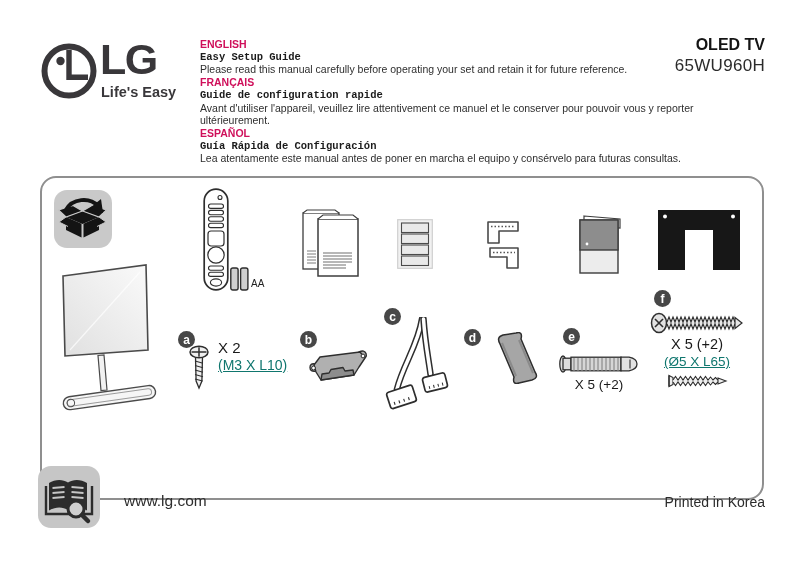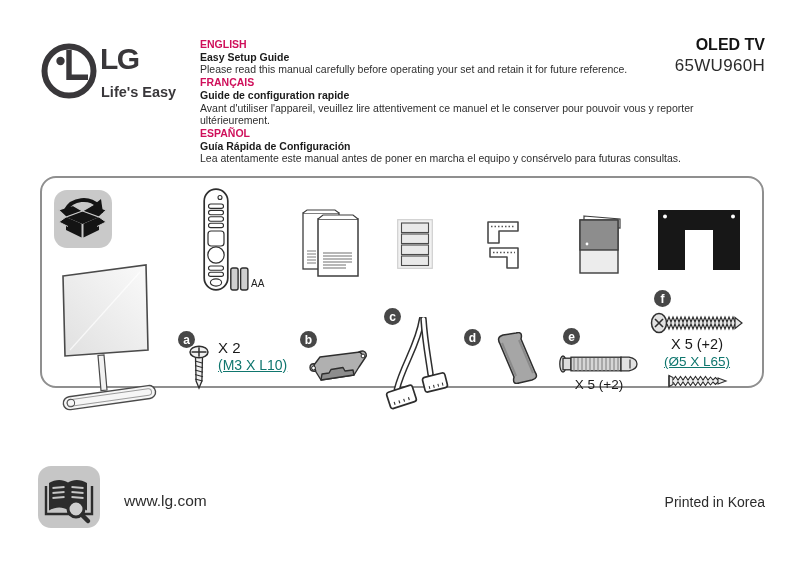--- a/index.html
+++ b/index.html
@@ -4,40 +4,40 @@
 <style>
   * { margin:0; padding:0; box-sizing:border-box; }
   html,body { background:#888; }
   .page {
     position:relative; width:802px; height:571px; background:#ffffff;
     font-family:"Liberation Sans", sans-serif; overflow:hidden; margin:0 auto;
   }
   
   .brand-symbol { position:absolute; left:40px; top:42px; }
   .lg-word {
-    position:absolute; left:100px; top:36px; font-size:30px; line-height:46px;
+    position:absolute; left:100px; top:36px; font-size:43px; line-height:46px;
     font-weight:bold; letter-spacing:-1.5px; color:var(--logo,#39373a);
   }
   .tagline {
     position:absolute; left:101px; top:84px; font-size:14.5px; font-weight:bold;
     color:var(--logo,#39373a);
   }
   
   .languages { position:absolute; left:200px; top:38px; width:545px; }
   .lang-block div { line-height:12.7px; }
   .lang-name { color:var(--accent,#cf0f5a); font-weight:bold; font-size:10.5px; }
-  .lang-title { font-weight:bold; font-size:10.5px; color:#1b1b1b; }
+  .lang-title { font-weight:bold; font-size:10.5px; color:#1b1b1b;font-family:Liberation Mono, monospace; }
   .lang-desc { font-size:10.5px; color:#2e2e2e; }
   
   .model { position:absolute; right:37px; top:36px; text-align:right; }
   .product-type { font-weight:bold; font-size:16px; color:#141414; }
   .product-model { font-size:17px; color:#2b2b2b; margin-top:2px; letter-spacing:.3px;margin-left:28px; }
   
   .acc-box {
-    position:absolute; left:40px; top:176px; width:724px; height:212px;
+    position:absolute; left:40px; top:176px; width:724px; height:324px;
     border:2px solid #8f8f8f; border-radius:16px; background:#fff;
   }
   .abs { position:absolute; }
   .item-label {
     position:absolute; width:17px; height:17px; border-radius:50%;
     background:#474747; color:#fff; font-weight:bold; font-size:12px;
     display:flex; align-items:center; justify-content:center;
   }
   .qty-block { position:absolute; color:#1d1d1d; }
   .qty { font-weight:normal; font-size:15px; line-height:18px; color:#1a1a1a; }

